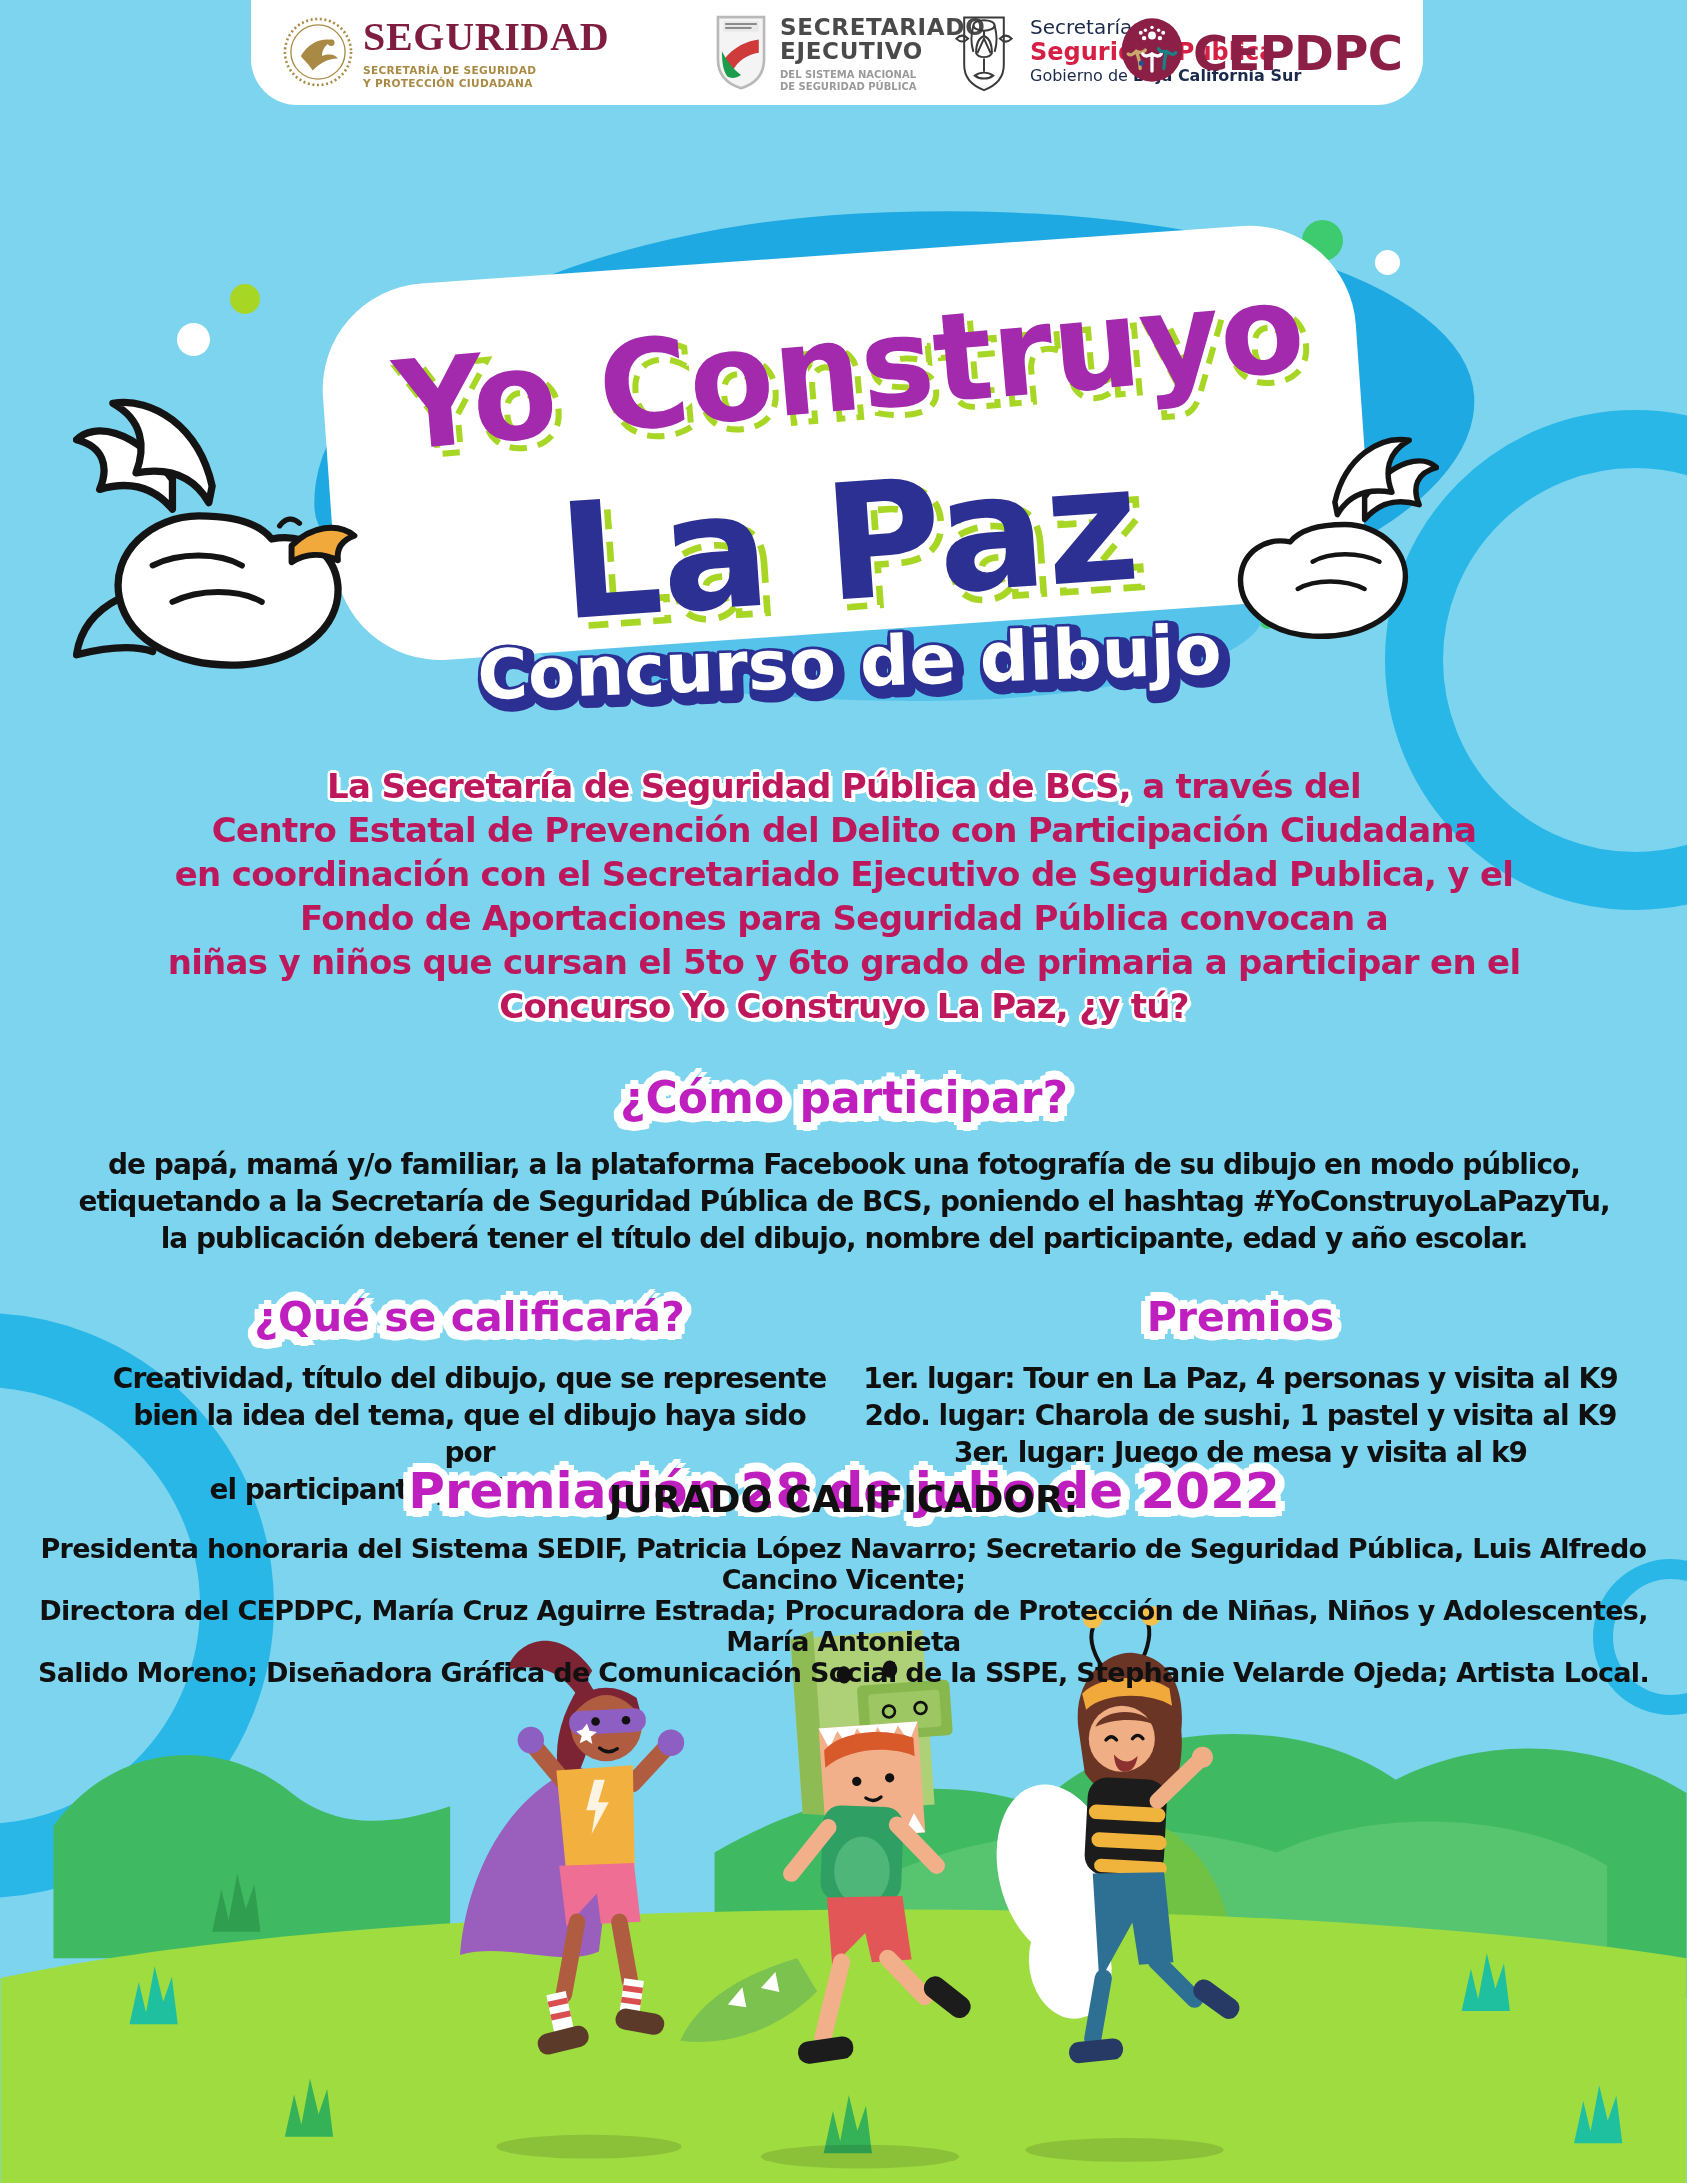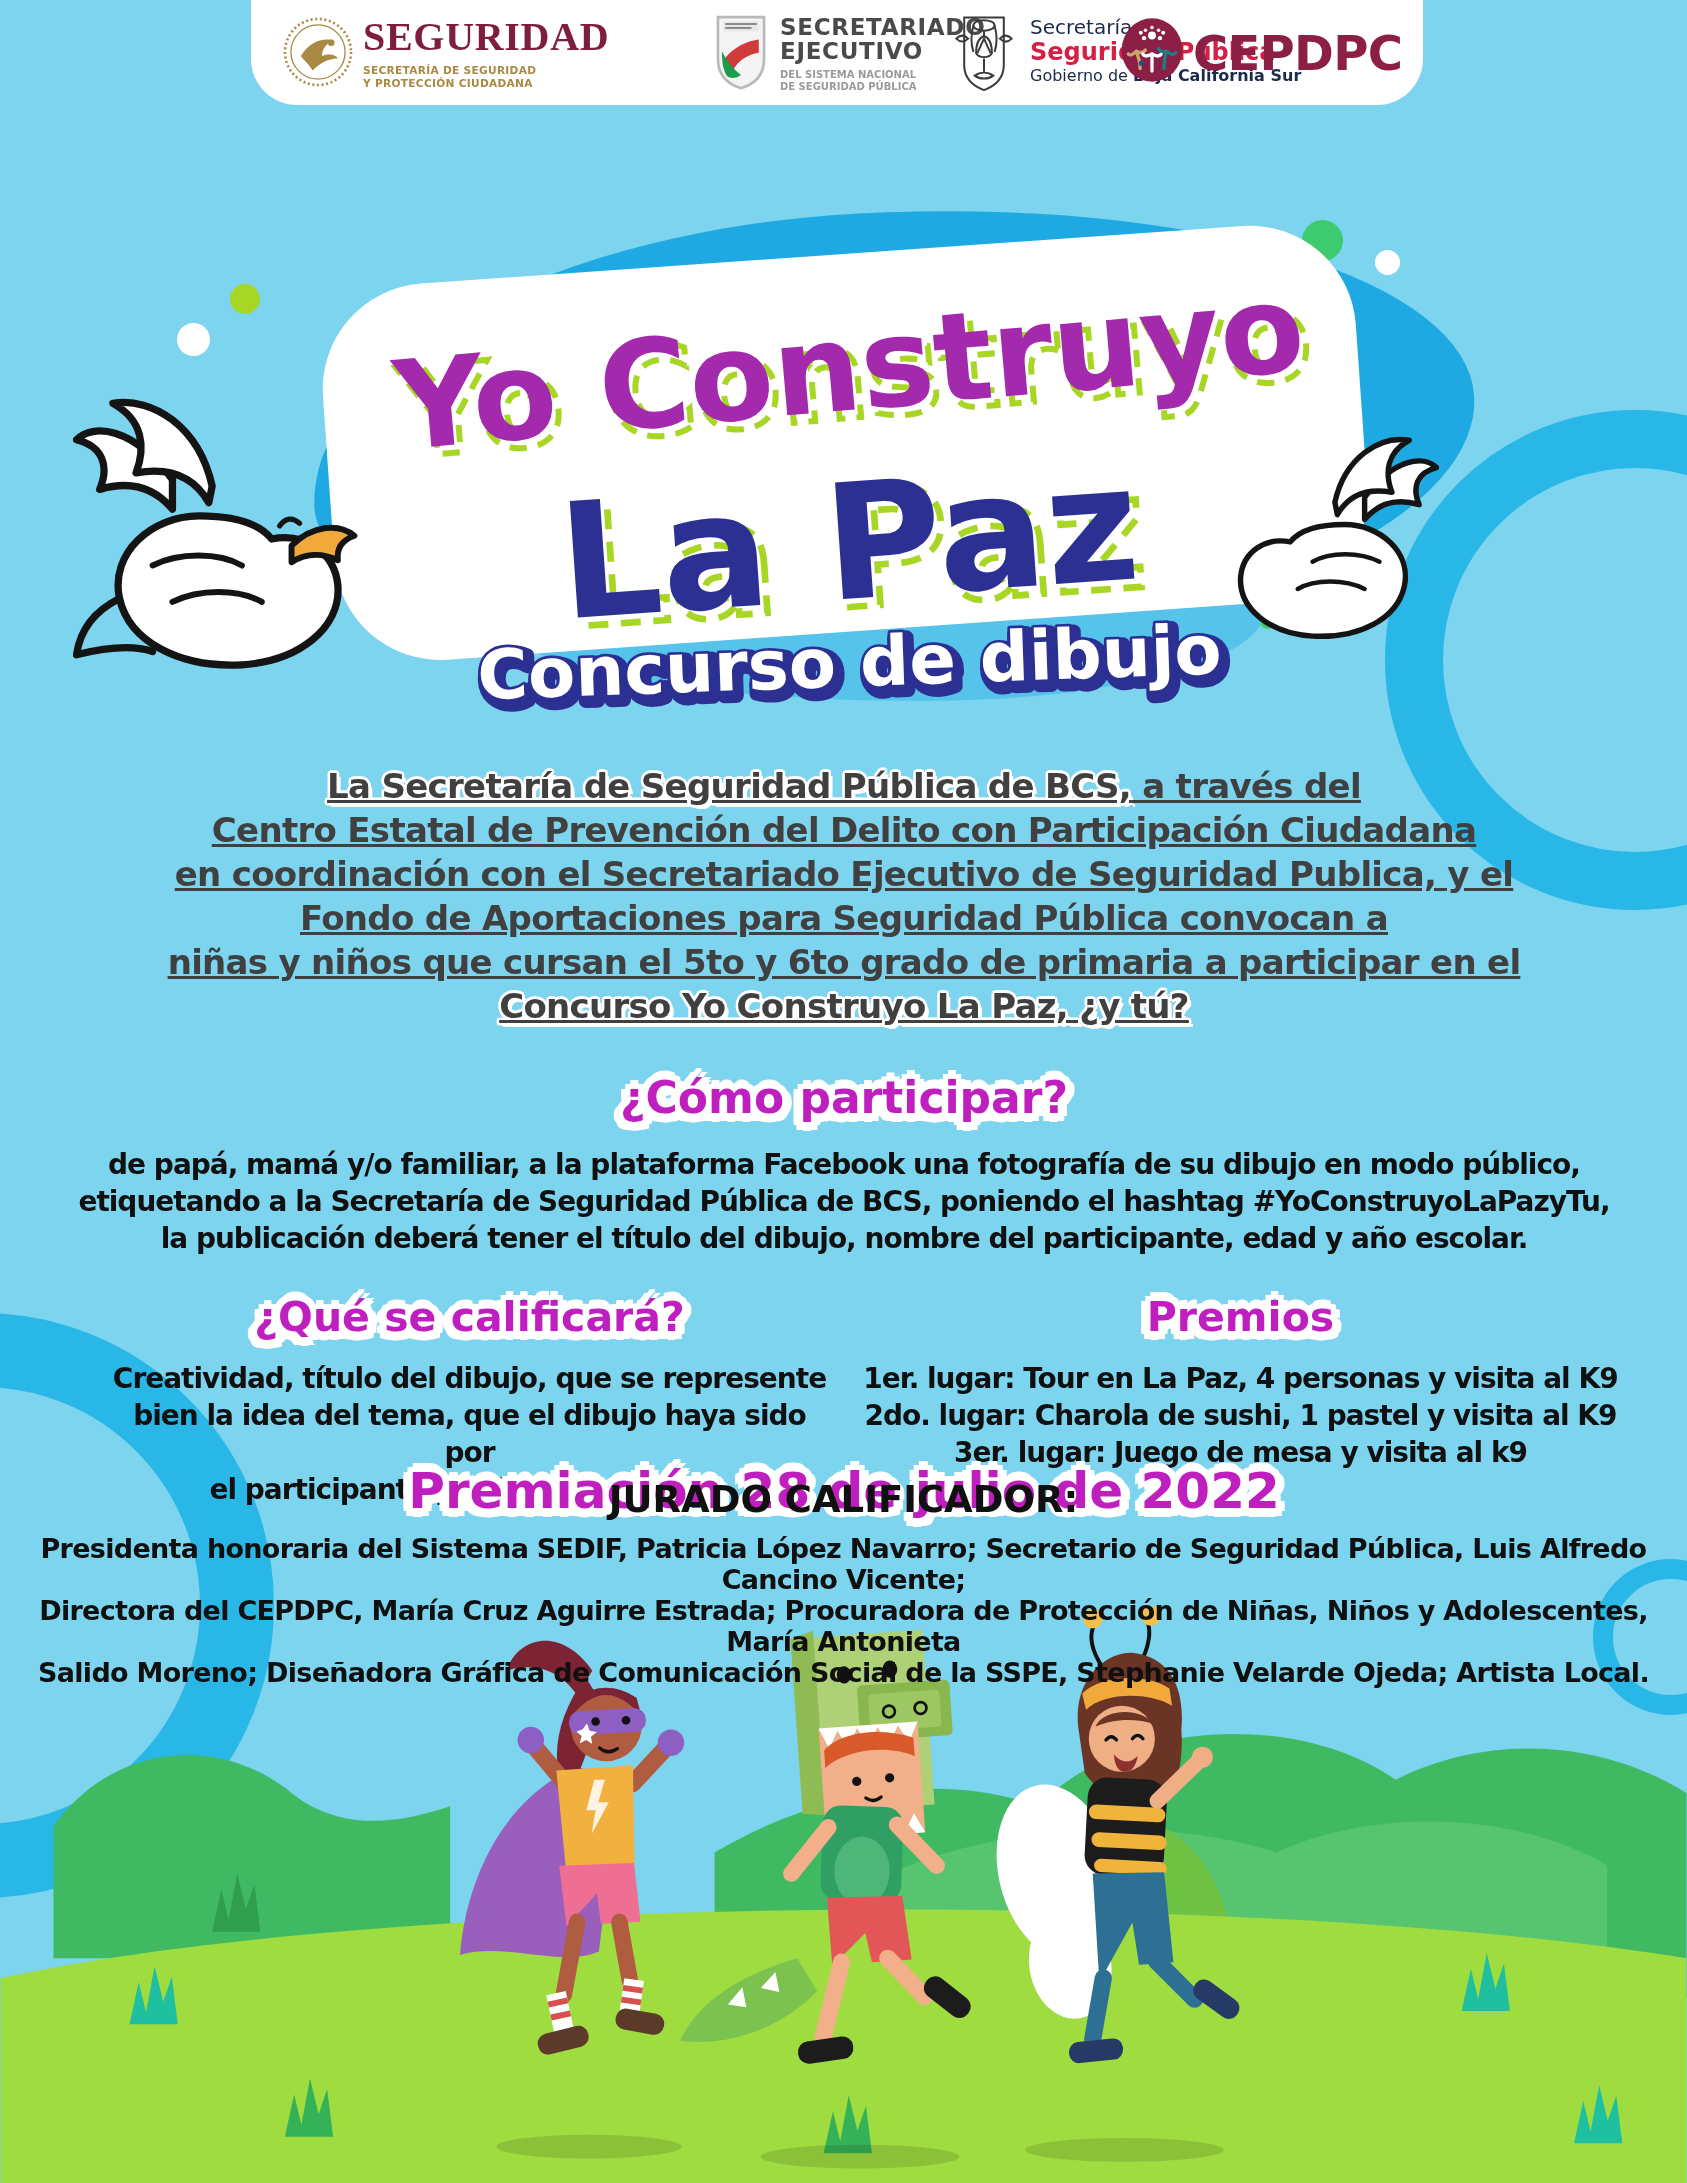--- a/index.html
+++ b/index.html
@@ -21,21 +21,21 @@
   .logo-se-sub{color:#9a9a9a;font-weight:bold;font-size:10px;line-height:12.6px;margin-top:5.3px;}
   .bcs-l1{color:#1b2a4a;font-size:20px;line-height:22.5px;}
   .bcs-l2{color:#d61f45;font-weight:bold;font-size:24px;line-height:26.5px;}
   .bcs-l3{color:#1b2a4a;font-size:16px;line-height:22.5px;}
   .cepdpc-word{color:#8c1f45;font-weight:bold;font-size:48px;letter-spacing:-0.7px;line-height:1;}
   
   .dot{border-radius:50%;}
   .ring{border-radius:50%;background:transparent;}
   
   .center{text-align:center;}
-  .intro-line{font-weight:bold;color:#404040;font-size:34px;line-height:44px;letter-spacing:-0.7px;text-decoration:underline;}
+  .intro-line{font-weight:bold;color:#be185d;font-size:34px;line-height:44px;letter-spacing:-0.7px;}
   .halo-sm{text-shadow:-2.6px 0 0 #fff,2.6px 0 0 #fff,0 -2.6px 0 #fff,0 2.6px 0 #fff,-2px -2px 0 #fff,2px -2px 0 #fff,-2px 2px 0 #fff,2px 2px 0 #fff,4px 4px 0 #fff;}
   .halo-lg{text-shadow:-6.6px 0 0 #fff,6.6px 0 0 #fff,0 -6.6px 0 #fff,0 6.6px 0 #fff,-5.3px -5.3px 0 #fff,5.3px -5.3px 0 #fff,-5.3px 5.3px 0 #fff,5.3px 5.3px 0 #fff,-9.3px 2.6px 0 #fff,9.3px 2.6px 0 #fff,0 9.3px 0 #fff,0 -9.3px 0 #fff,9.3px 0 0 #fff,-9.3px 0 0 #fff,6.6px 8px 0 #fff,-6.6px 8px 0 #fff;}
   .h-magenta{color:#c01fbf;font-weight:bold;}
   .body-line{font-weight:bold;color:#101010;font-size:28px;line-height:37px;letter-spacing:-1px;}
   .emph-big{font-size:35px;letter-spacing:-0.7px;}
   .col-head{font-size:41px;}
   .jury-head{color:#101010;font-weight:bold;font-size:37px;letter-spacing:0px;}
   .jury-line{font-weight:bold;color:#101010;font-size:27px;line-height:31px;letter-spacing:-0.7px;}
 </style>
 </head>

